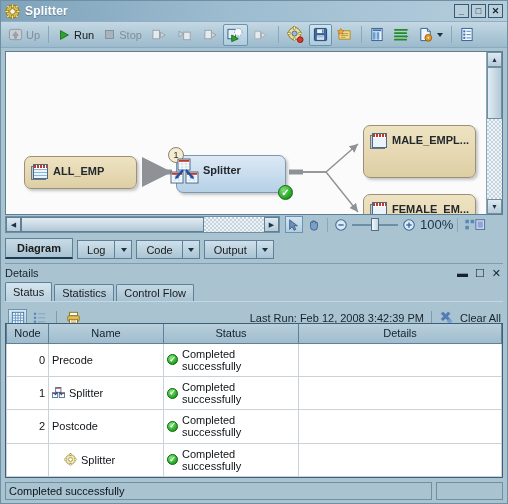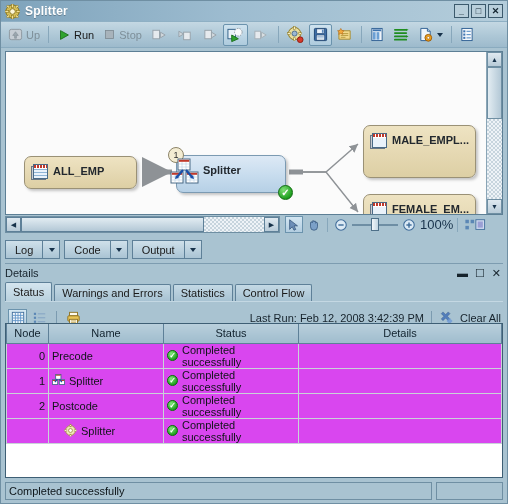--- a/index.html
+++ b/index.html
@@ -240,21 +240,21 @@
   .rb-btn { width:19px;height:18px;display:flex;align-items:center;justify-content:center;
     border:1px solid transparent;}
   .rb-btn.on { border:1px solid #6b93ad; background:linear-gradient(to bottom,#d7e9f4,#b6d0e1);}
   .rb-spacer { flex:1; }
   .rb-text { font-size:11px; color:#16232c; }
   .rb-sep { width:1px; height:15px; background:#7b9bb0; margin:0 4px; }
 
   
   .gridwrap {
     flex:1; min-height:0; border:1px solid #3e5f75;
-    background:#d946ef; display:flex; flex-direction:column;
+    background:#ffffff; display:flex; flex-direction:row;
     margin-bottom:2px;
   }
   table.grid { width:100%; border-collapse:collapse; }
   table.grid th {
     background:linear-gradient(to bottom,#b9cfdc,#9fbccd);
     border:1px solid #5e8098; border-top:none;
     font-weight:normal; font-size:11px; height:19px; color:#11222e;
   }
   table.grid td {
     border:1px solid #c9d2d8; height:18px; font-size:11px;
@@ -665,20 +665,23 @@
               <rect x="1" y="9" width="4" height="4"></rect>
             </g>
           <rect x="13" y="2" width="10" height="11" fill="#cfd9ef" stroke="#3d6b99"></rect>
           <rect x="15" y="4" width="6" height="7" fill="#9a9fd4"></rect>
         </svg>
       </div>
     </div>
   </div>
 
   <div class="viewtabs">
+    <div class="vtab active">
+      <span>Diagram</span>
+    </div>
     <div class="vtab-group">
       <div class="vtab">
         <span>Log</span>
       </div>
       <div class="vtab-drop">
         <span class="caret-sm"></span>
       </div>
     </div>
     <div class="vtab-group">
       <div class="vtab">
@@ -706,23 +709,20 @@
       <span class="dt-btns">
         <span class="dt-btn">▬</span>
         <span class="dt-btn">☐</span>
         <span class="dt-btn">✕</span>
       </span>
     </div>
 
     <div class="dtabs">
       <div class="dtab active">
         <span>Status</span>
-      </div>
-      <div class="dtab">
-        <span>Warnings and Errors</span>
       </div>
       <div class="dtab">
         <span>Statistics</span>
       </div>
       <div class="dtab">
         <span>Control Flow</span>
       </div>
     </div>
 
     <div class="runbar">

